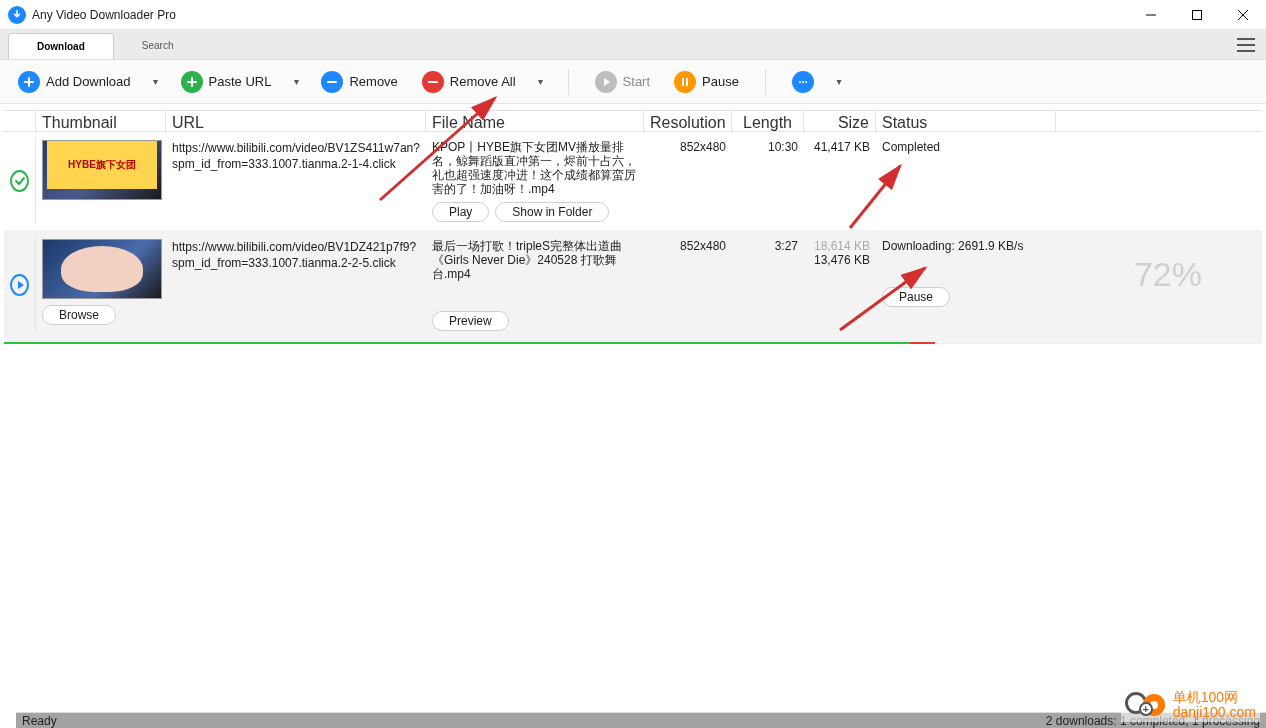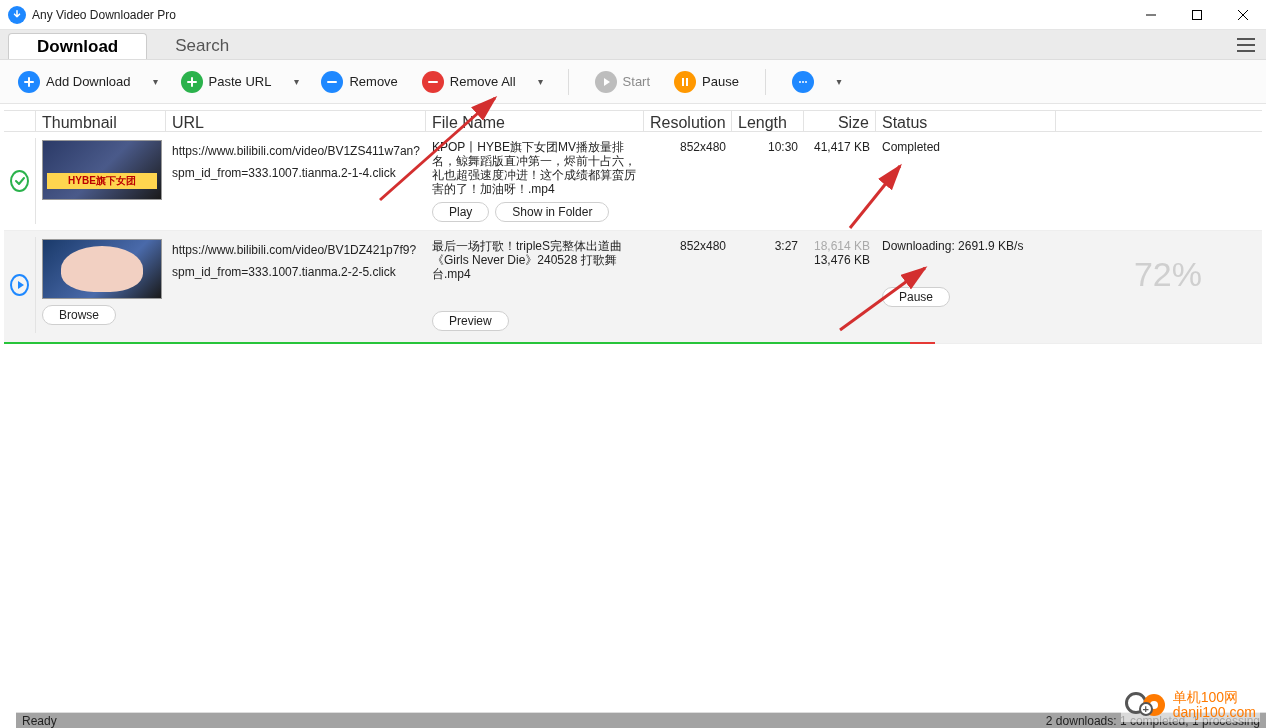--- a/index.html
+++ b/index.html
@@ -9,21 +9,21 @@
   .titlebar { height: 30px; display: flex; align-items: center; border-bottom: 1px solid #e5e5e5; background:#fff; }
   .titlebar .logo { width:18px; height:18px; border-radius:50%; background:#1e88ff; margin:0 6px 0 8px; display:flex; align-items:center; justify-content:center; }
   .titlebar .logo svg { width:10px; height:10px; }
   .titlebar .title { font-size:12px; }
   .win-controls { margin-left:auto; display:flex; }
   .win-btn { width:46px; height:30px; display:flex; align-items:center; justify-content:center; }
   .win-btn svg { width:10px; height:10px; stroke:#000; stroke-width:1; fill:none; }
 
   
   .tabrow { height:30px; background:#ebebeb; display:flex; align-items:flex-end; padding-left:8px; border-bottom:1px solid #ddd; position:relative; }
-  .tab { height:26px; padding:0 28px; line-height:26px; font-size:17px; color:#555; }
+  .tab { height:26px; padding:0 28px; line-height:26px; font-size:10px; color:#555; }
   .tab.active { background:#fff; border:1px solid #ccc; border-bottom:none; border-radius:4px 4px 0 0; color:#000; font-weight:600; }
   .hamburger { position:absolute; right:8px; top:4px; width:24px; height:22px; }
   .hamburger div { height:2px; background:#555; margin:4px 3px; }
 
   
   .toolbar { height:44px; background:#fbfbfb; border-bottom:1px solid #e5e5e5; display:flex; align-items:center; padding:0 12px; gap:12px; }
   .tbtn { display:flex; align-items:center; gap:6px; padding:4px 6px; font-size:13px; }
   .tbtn .circ { width:22px; height:22px; border-radius:50%; display:flex; align-items:center; justify-content:center; }
   .tbtn .circ svg { width:12px; height:12px; }
   .drop { width:14px; text-align:center; color:#555; font-size:10px; padding:4px 2px; }
@@ -36,38 +36,38 @@
   .tbtn.disabled { color:#8a8a8a; }
 
   
   .thead { height:22px; display:flex; border:1px solid #e3e3e3; border-left:none; border-right:none; margin:6px 4px 0 4px; background:#fff; font-size:16px; color:#333; }
   .thead div { border-right:1px solid #e3e3e3; padding:3px 6px; }
   .col-check { width:32px; border-right:1px solid #e3e3e3; }
   .col-thumb { width:130px; }
   .col-url { width:260px; }
   .col-file { width:218px; }
   .col-res { width:88px; text-align:left; }
-  .col-len { width:72px; text-align:left; }
+  .col-len { width:72px; text-align:center; }
   .col-size { width:72px; text-align:right; }
   .col-status { width:180px; }
 
   
   .rows { margin:0 4px; }
   .row { display:flex; border-bottom:1px solid #eee; padding:6px 0 6px 0; position:relative; }
   .row .rcell { padding:2px 6px; font-size:12px; }
   .row .col-check { display:flex; align-items:center; justify-content:center; }
   .status-circle { width:22px; height:22px; border-radius:50%; display:flex; align-items:center; justify-content:center; }
   .status-circle.done { border:2px solid #2bb24c; }
   .status-circle.play { border:2px solid #1e88ff; }
   .status-circle svg { width:12px; height:12px; }
   .thumb { width:120px; height:60px; background:linear-gradient(135deg,#2b3a67 0%, #4a5a8a 50%, #1a1a1a 100%); border:1px solid #999; position:relative; overflow:hidden; }
-  .thumb .band { position:absolute; bottom:10px; left:4px; right:4px; background:#ffd54f; color:#b00; font-size:10px; font-weight:bold; padding:1px 2px; text-align:center; }
+  .thumb .band { position:absolute; bottom:10px; left:4px; right:4px; background:#ffd54f; color:#b00; font-size:10px; font-weight:bold; padding:17px 2px; text-align:center; }
   .thumb.t2 { background:linear-gradient(135deg,#1a3a6a 0%, #4a6aaa 60%, #1a1a1a 100%); }
   .thumb.t2 .face { position:absolute; inset:6px 18px; background:#f2d0c2; border-radius:50% 50% 40% 40%; }
-  .row .col-url { word-break:break-all; line-height:22px; }
+  .row .col-url { word-break:break-all; line-height:16px; }
   .row .col-file { line-height:14px; }
   .pillrow { margin-top:6px; display:flex; gap:6px; }
   .pill { border:1px solid #cfcfcf; border-radius:12px; padding:2px 16px; font-size:12px; background:#fff; }
   .row.selected { background:#f3f3f3; }
   .row .col-res, .row .col-len, .row .col-size { text-align:right; }
   .size-dim { color:#aaa; }
 
   .percent { position:absolute; right:60px; top:24px; font-size:34px; color:#cfcfcf; font-weight:300; pointer-events:none; }
   .progress { position:absolute; left:0; bottom:-1px; height:2px; background:#27c43a; }
   .progress.red { background:#e53935; }

